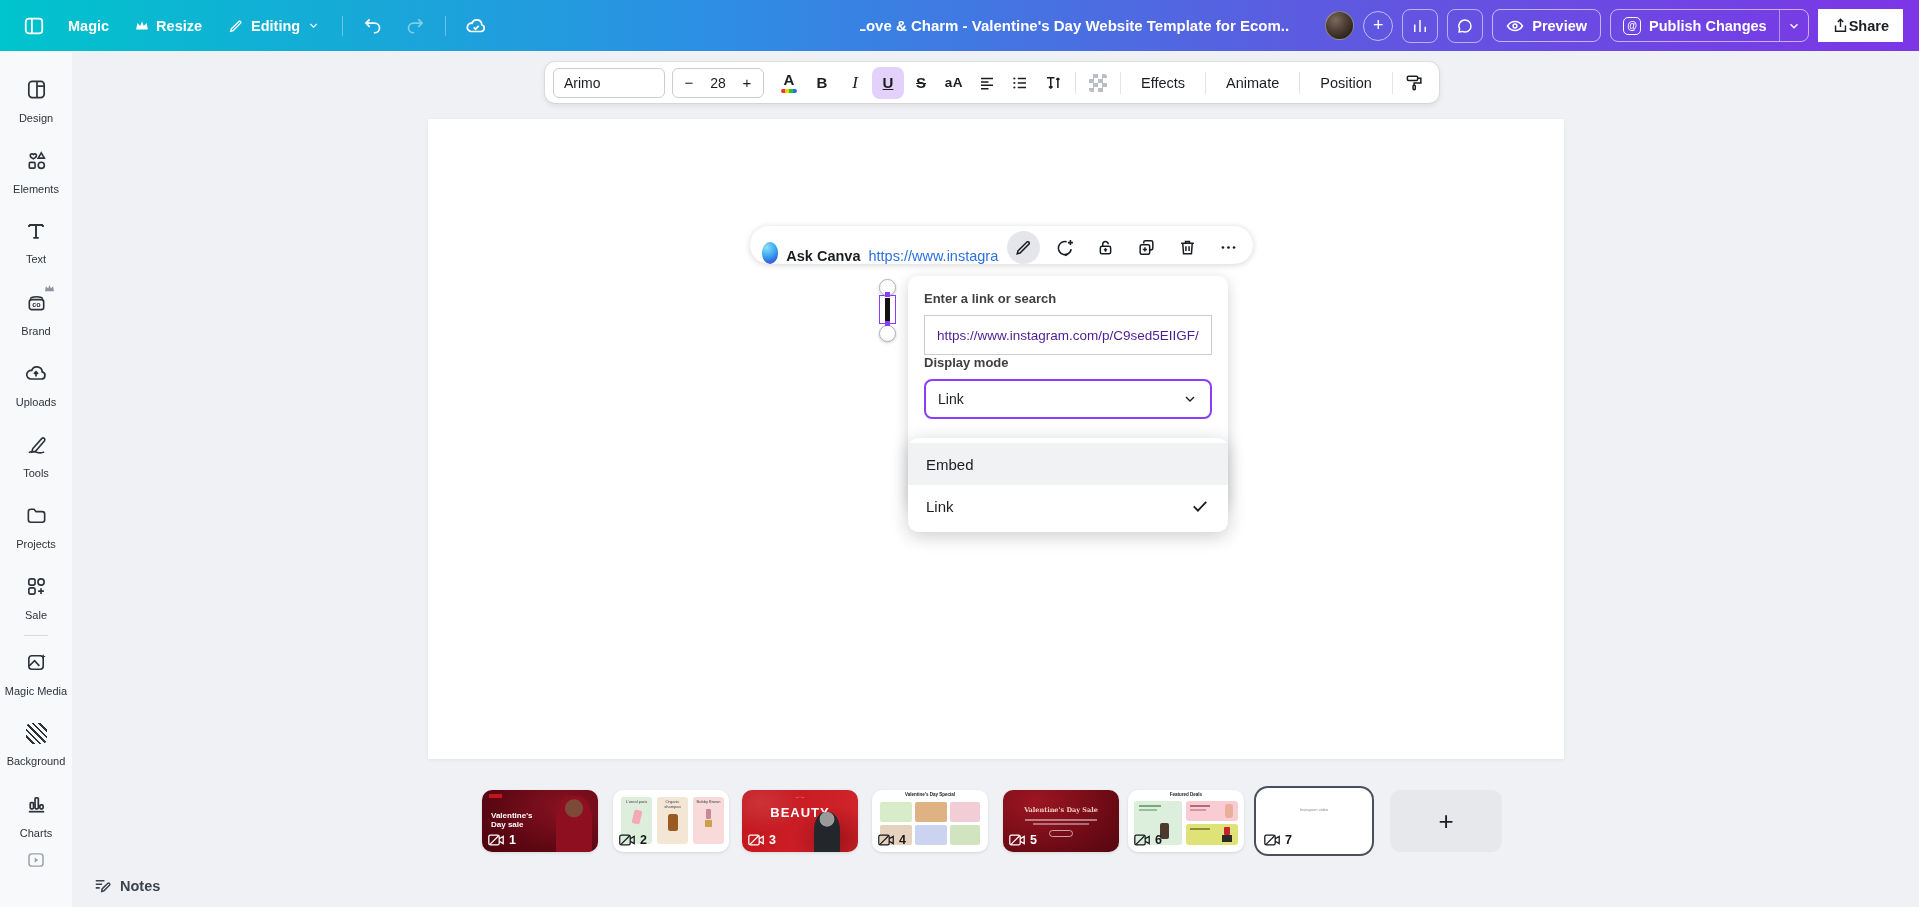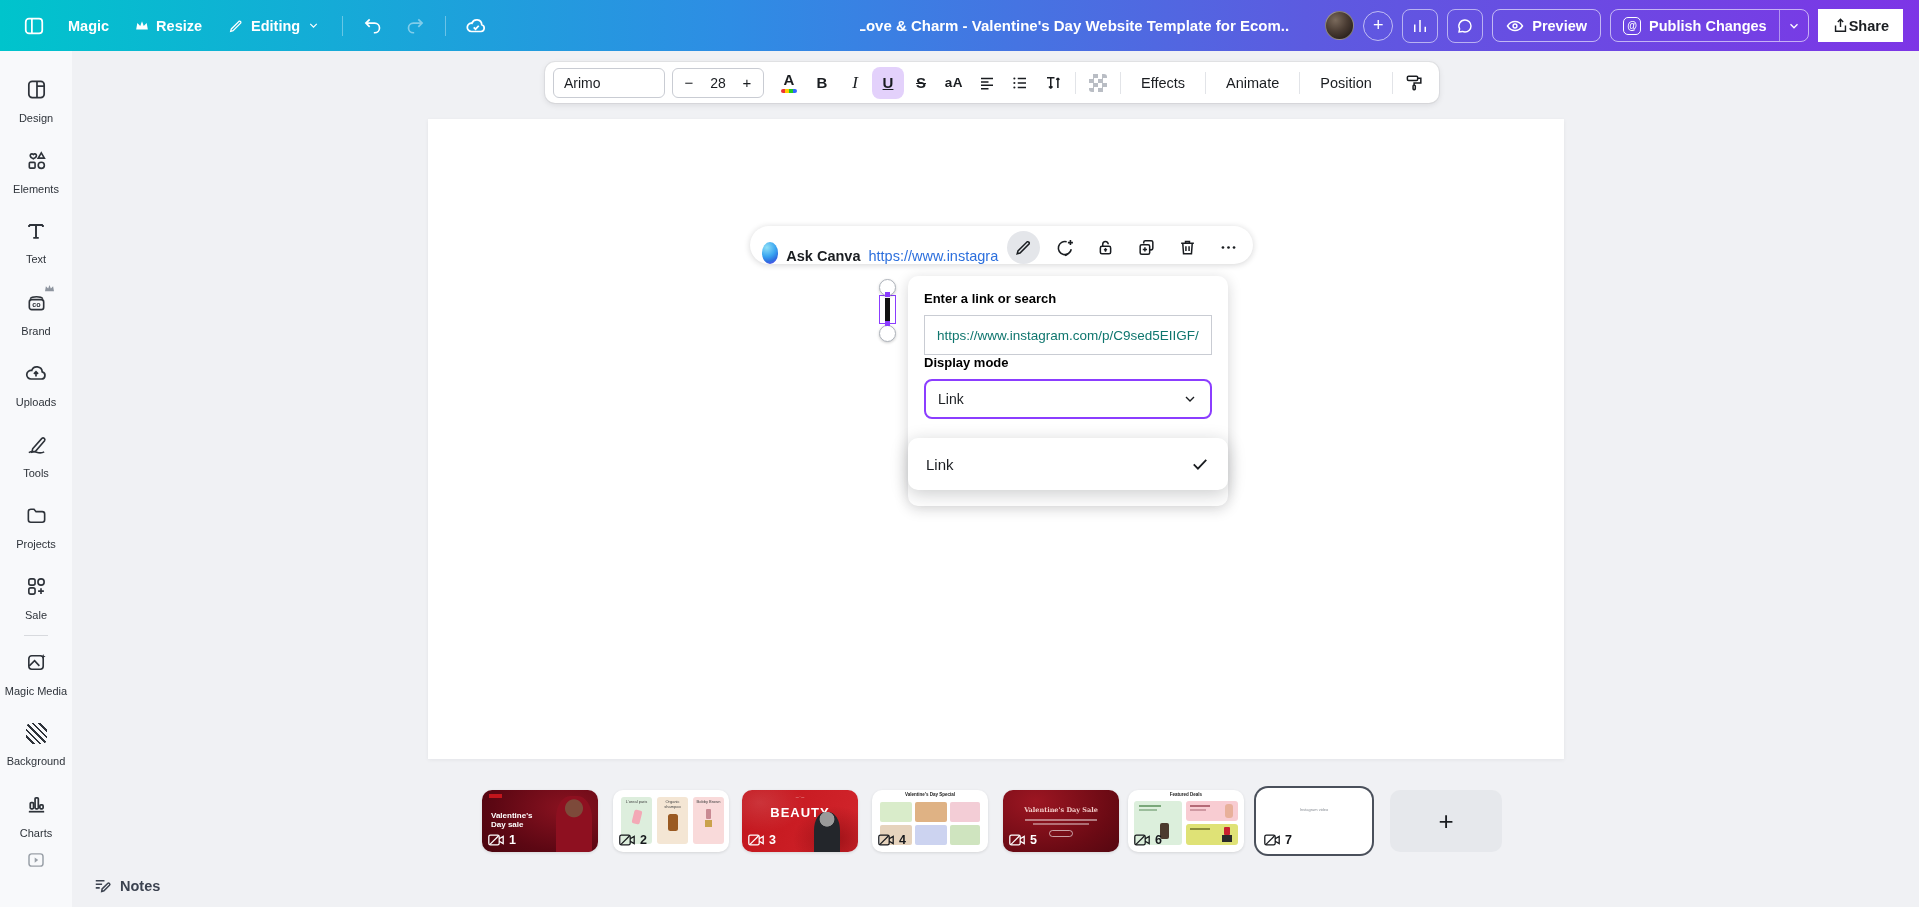--- a/index.html
+++ b/index.html
@@ -90,23 +90,23 @@
   .canva-ai { width:22px; height:22px; border-radius:50%;
     background:radial-gradient(circle at 30% 25%, #8fe0f7 0%, #3aa5f0 45%, #2f6fe0 70%, #6a3df0 100%); }
   .pill-label { font-size:14.5px; font-weight:700; color:#1a1d21; white-space:nowrap; }
   .pill-link { font-size:14.5px; color:#2c6fdd; width:176px; overflow:hidden; white-space:nowrap; }
   .p-btn { width:33px; height:33px; border-radius:50%; display:grid; place-items:center; color:#1a1d21; flex:0 0 auto; }
   .p-btn.active { background:#e4e6ea; }
 
   
   .popup { position:absolute; left:908px; top:276px; width:320px; height:230px; background:#fff;
     border-radius:10px; box-shadow:0 3px 14px rgba(20,22,26,.18); padding:15px 16px; z-index:12; }
-  .pp-label { font-size:13px; font-weight:700; color:#000000; }
+  .pp-label { font-size:13px; font-weight:700; color:#404040; }
   .pp-input { margin-top:9px; width:100%; height:40px; border:1px solid #c9ccd3; border-radius:0;
-    padding:0 12px; font-size:13.5px; color:#0f766e; font-family:"Liberation Sans",sans-serif; background:#fff; }
+    padding:0 12px; font-size:13.5px; color:#4c1d95; font-family:"Liberation Sans",sans-serif; background:#fff; }
   .pp-label2 { }
   .pp-select { margin-top:9px; width:100%; height:40px; border:2px solid #8b3dff; border-radius:8px;
     display:flex; align-items:center; justify-content:space-between; padding:0 12px; font-size:14px; background:#fff; }
   .menu { position:absolute; left:908px; top:438px; width:320px; background:#fff; border-radius:10px;
     box-shadow:0 4px 18px rgba(20,22,26,.22); padding:5px 0; z-index:14; }
   .menu-item { height:42px; display:flex; align-items:center; justify-content:space-between;
     padding:0 18px; font-size:15px; color:#1a1d21; }
   .menu-item.hover { background:#f1f2f4; }
 
   
@@ -439,20 +439,23 @@
   <div class="pp-label pp-label2">Display mode</div>
   <div class="pp-select">
     <span>Link</span>
     <svg class="ic" width="16" height="16" viewBox="0 0 24 24" fill="none" stroke="#1a1d21" stroke-width="2">
         <path d="M6 9l6 6 6-6"></path>
       </svg>
   </div>
 </div>
 
 <div class="menu">
+  <div class="menu-item hover">
+    <span>Embed</span>
+  </div>
   <div class="menu-item">
     <span>Link</span>
     <svg class="ic" width="20" height="20" viewBox="0 0 24 24" fill="none" stroke="#1a1d21" stroke-width="2.2">
         <path d="M4.5 12.5l5 5L19.5 7"></path>
       </svg>
   </div>
 </div>
 
 <div class="thumb t1" style="left:482px;">
   <div class="mini" style="left:7px;top:4px;width:13px;height:4px;background:#c2151c;"></div>

